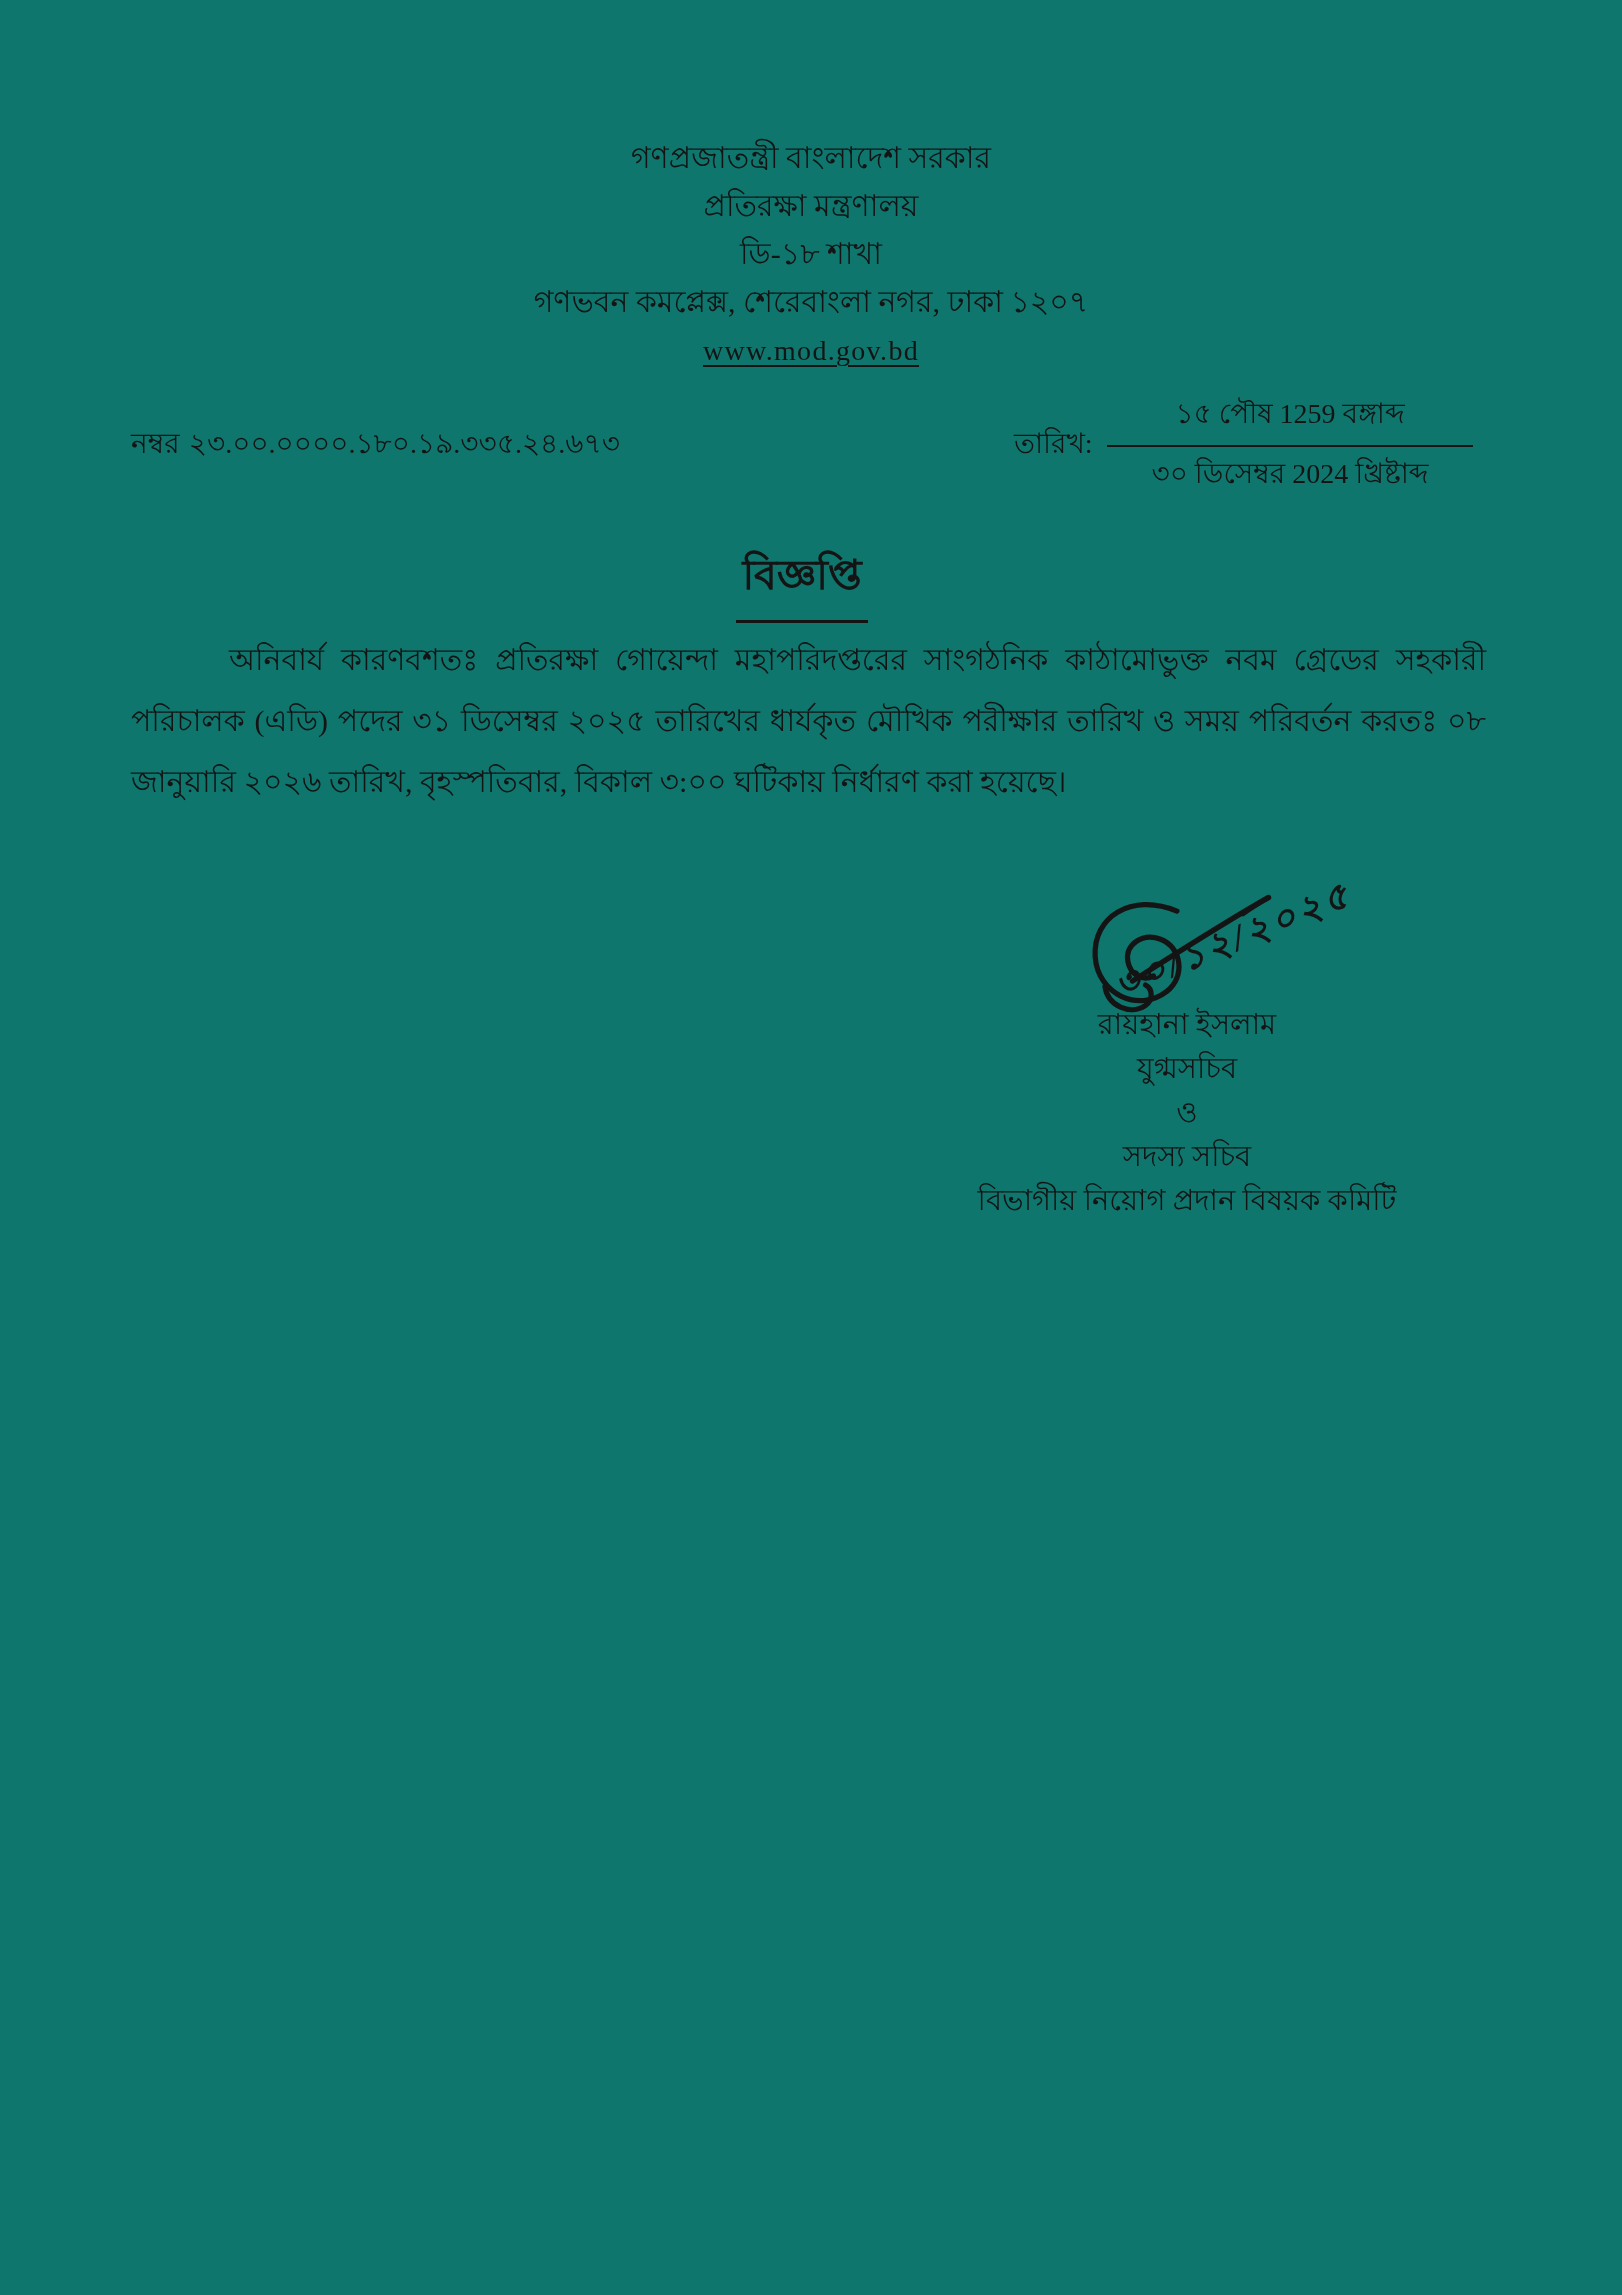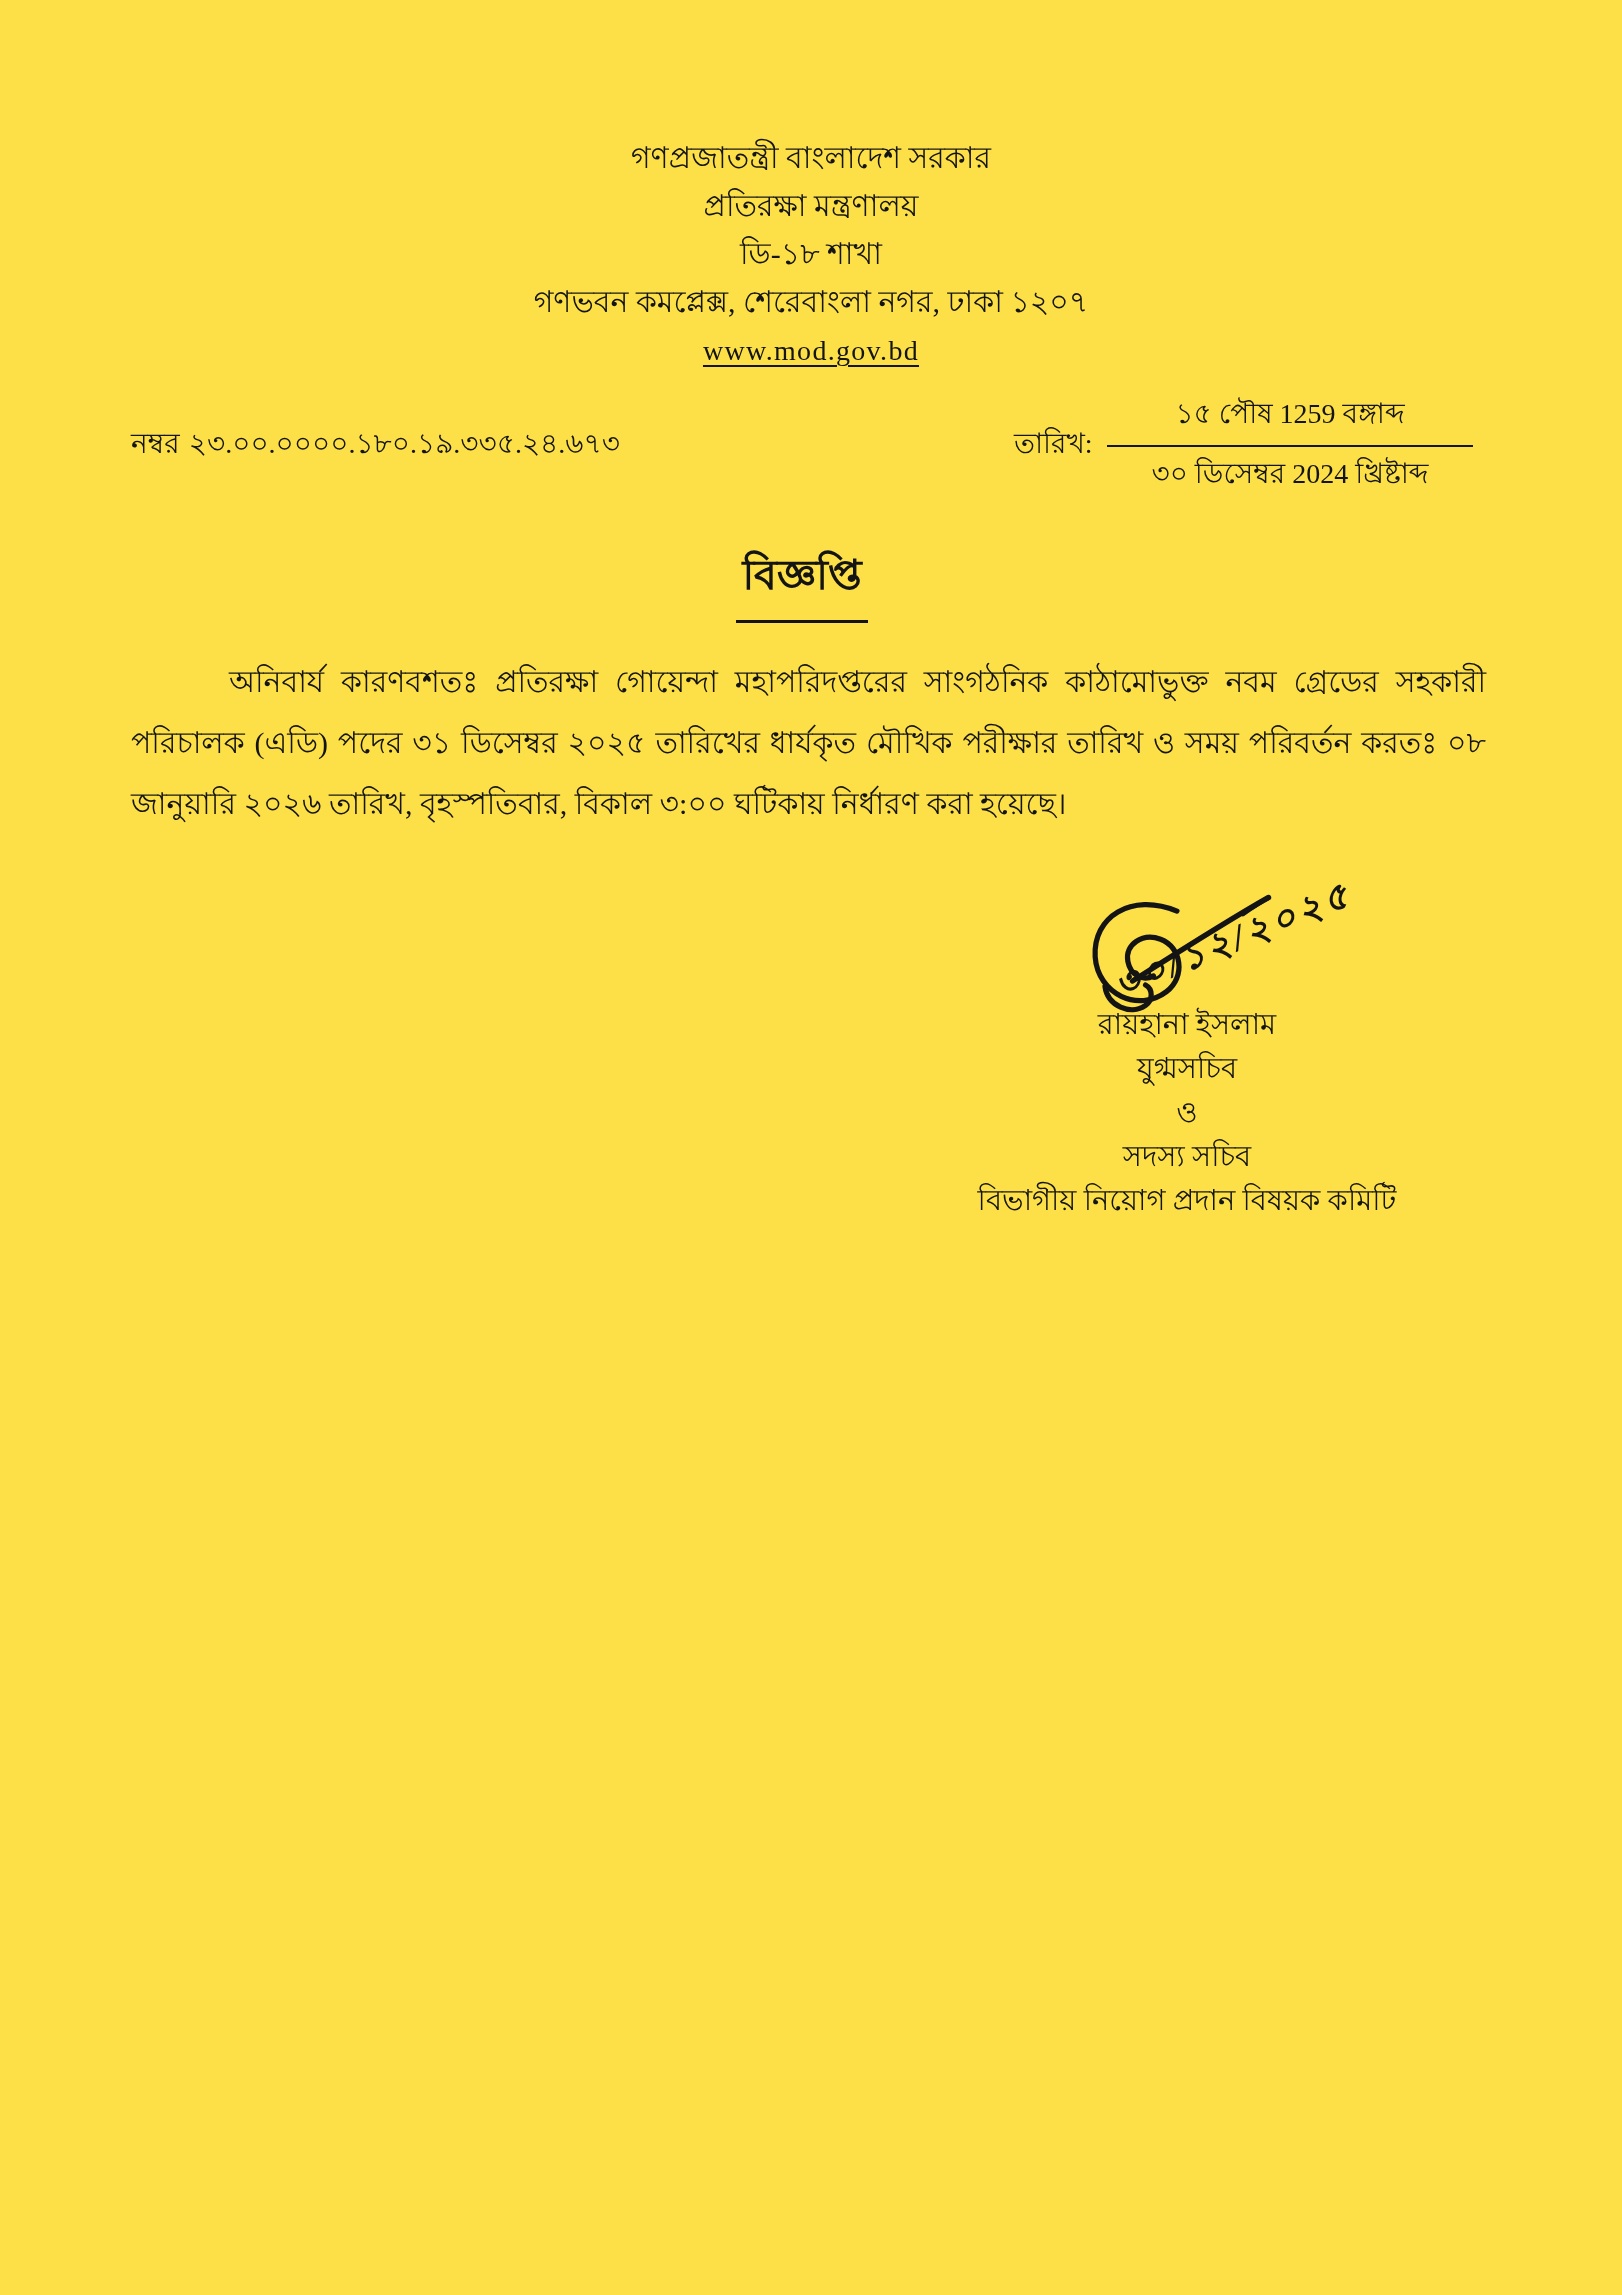--- a/index.html
+++ b/index.html
@@ -1,21 +1,21 @@
 <!DOCTYPE html>
 <html style="font-size:10.5px"><head>
 <meta charset="utf-8">
 <style>
   html, body { margin: 0; padding: 0; background: #e8e8e8; }
   .page {
     position: relative;
     width: 1622px;
     height: 2295px;
     margin: 0 auto;
-    background: #fde047;
+    background: #0f766e;
     color: #141414;
     font-family: "Liberation Serif", "DejaVu Serif", serif;
     overflow: hidden;
   }
 
   
   .letterhead {
     position: absolute;
     top: 134px;
     left: 0;
@@ -72,21 +72,21 @@
     display: inline-block;
     font-size: 41px;
     font-weight: bold;
     padding: 0 6.5px 7.9px 6.5px;
     border-bottom: 3.3px solid #141414;
   }
 
   
   .body-text {
     position: absolute;
-    top: 651px;
+    top: 629px;
     left: 131px;
     width: 1355px;
     margin: 0;
     font-size: 30px;
     line-height: 61px;
     text-align: justify;
     text-indent: 98px;
   }
 
   

